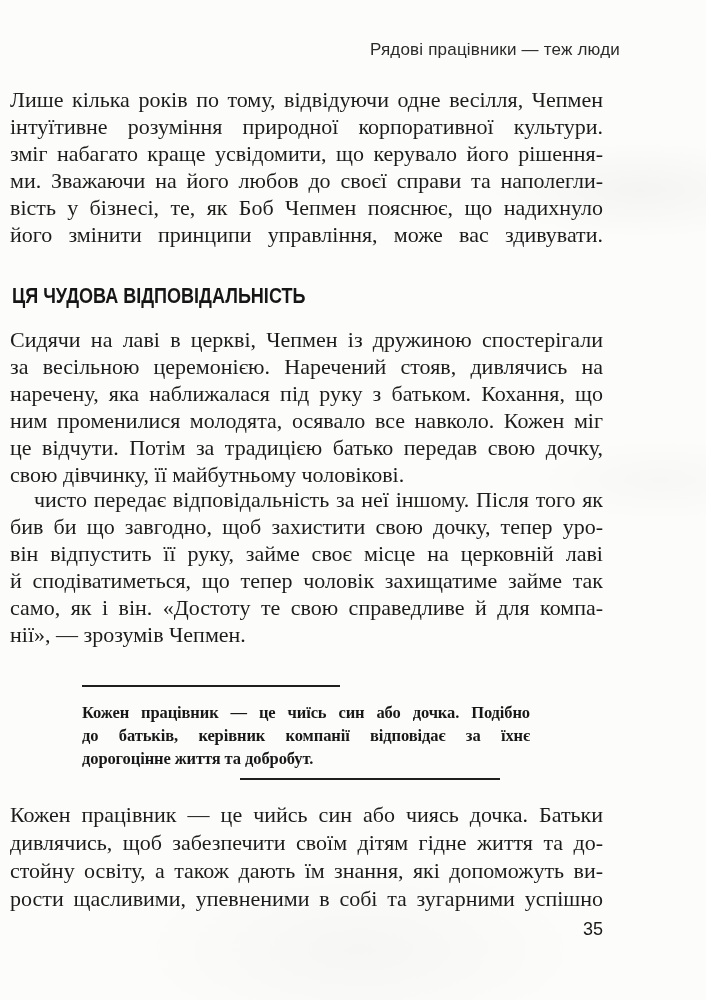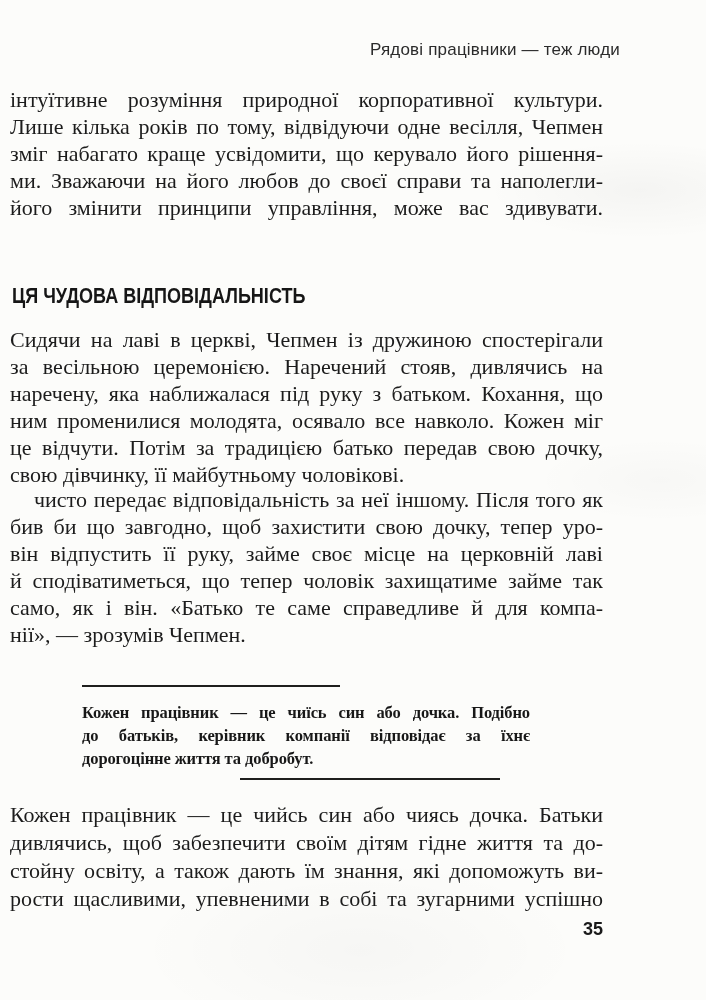--- a/index.html
+++ b/index.html
@@ -71,57 +71,58 @@
     line-height: 23px;
     color: #181818;
     letter-spacing: -0.1px;
   }
   .page-number {
     position: absolute;
     top: 919px; left: 576px;
     width: 34px;
     text-align: center;
     font-family: "Liberation Sans", sans-serif;
-    font-weight: bold;
+    font-weight: normal;
     font-size: 18px;
     color: #1a1a1a;
   }
 </style>
 </head>
 <body>
 
 <div class="page">
 
   <div class="running-header">Рядові працівники — теж люди</div>
 
   <div id="para1" class="para" data-justify-last="true" data-indent-first="false">
+      <div class="line">Лише кілька років по тому, відвідуючи одне весілля, Чепмен</div>
       <div class="line">інтуїтивне розуміння природної корпоративної культури.</div>
-      <div class="line">Лише кілька років по тому, відвідуючи одне весілля, Чепмен</div>
       <div class="line">зміг набагато краще усвідомити, що керувало його рішення-</div>
       <div class="line">ми. Зважаючи на його любов до своєї справи та наполегли-</div>
+      <div class="line">вість у бізнесі, те, як Боб Чепмен пояснює, що надихнуло</div>
       <div class="line">його змінити принципи управління, може вас здивувати.</div>
     </div>
 
   <div class="section-heading">ЦЯ ЧУДОВА ВІДПОВІДАЛЬНІСТЬ</div>
 
   <div id="para2" class="para" data-justify-last="false" data-indent-first="false">
       <div class="line">Сидячи на лаві в церкві, Чепмен із дружиною спостерігали</div>
       <div class="line">за весільною церемонією. Наречений стояв, дивлячись на</div>
       <div class="line">наречену, яка наближалася під руку з батьком. Кохання, що</div>
       <div class="line">ним променилися молодята, осявало все навколо. Кожен міг</div>
       <div class="line">це відчути. Потім за традицією батько передав свою дочку,</div>
       <div class="line">свою дівчинку, її майбутньому чоловікові.</div>
     </div>
 
   <div id="para3" class="para" data-justify-last="false" data-indent-first="true">
       <div class="line">чисто передає відповідальність за неї іншому. Після того як</div>
       <div class="line">бив би що завгодно, щоб захистити свою дочку, тепер уро-</div>
       <div class="line">він відпустить її руку, займе своє місце на церковній лаві</div>
       <div class="line">й сподіватиметься, що тепер чоловік захищатиме займе так</div>
-      <div class="line">само, як і він. «Батько те саме справедливе й для компа-</div>
+      <div class="line">само, як і він. «Достоту те свою справедливе й для компа-</div>
       <div class="line">нії», — зрозумів Чепмен.</div>
     </div>
 
   <div id="rule-top" class="rule"></div>
 
   <div class="quote" data-justify-last="false" data-indent-first="false">
       <div class="line">Кожен працівник — це чиїсь син або дочка. Подібно</div>
       <div class="line">до батьків, керівник компанії відповідає за їхнє</div>
       <div class="line">дорогоцінне життя та добробут.</div>
     </div>

